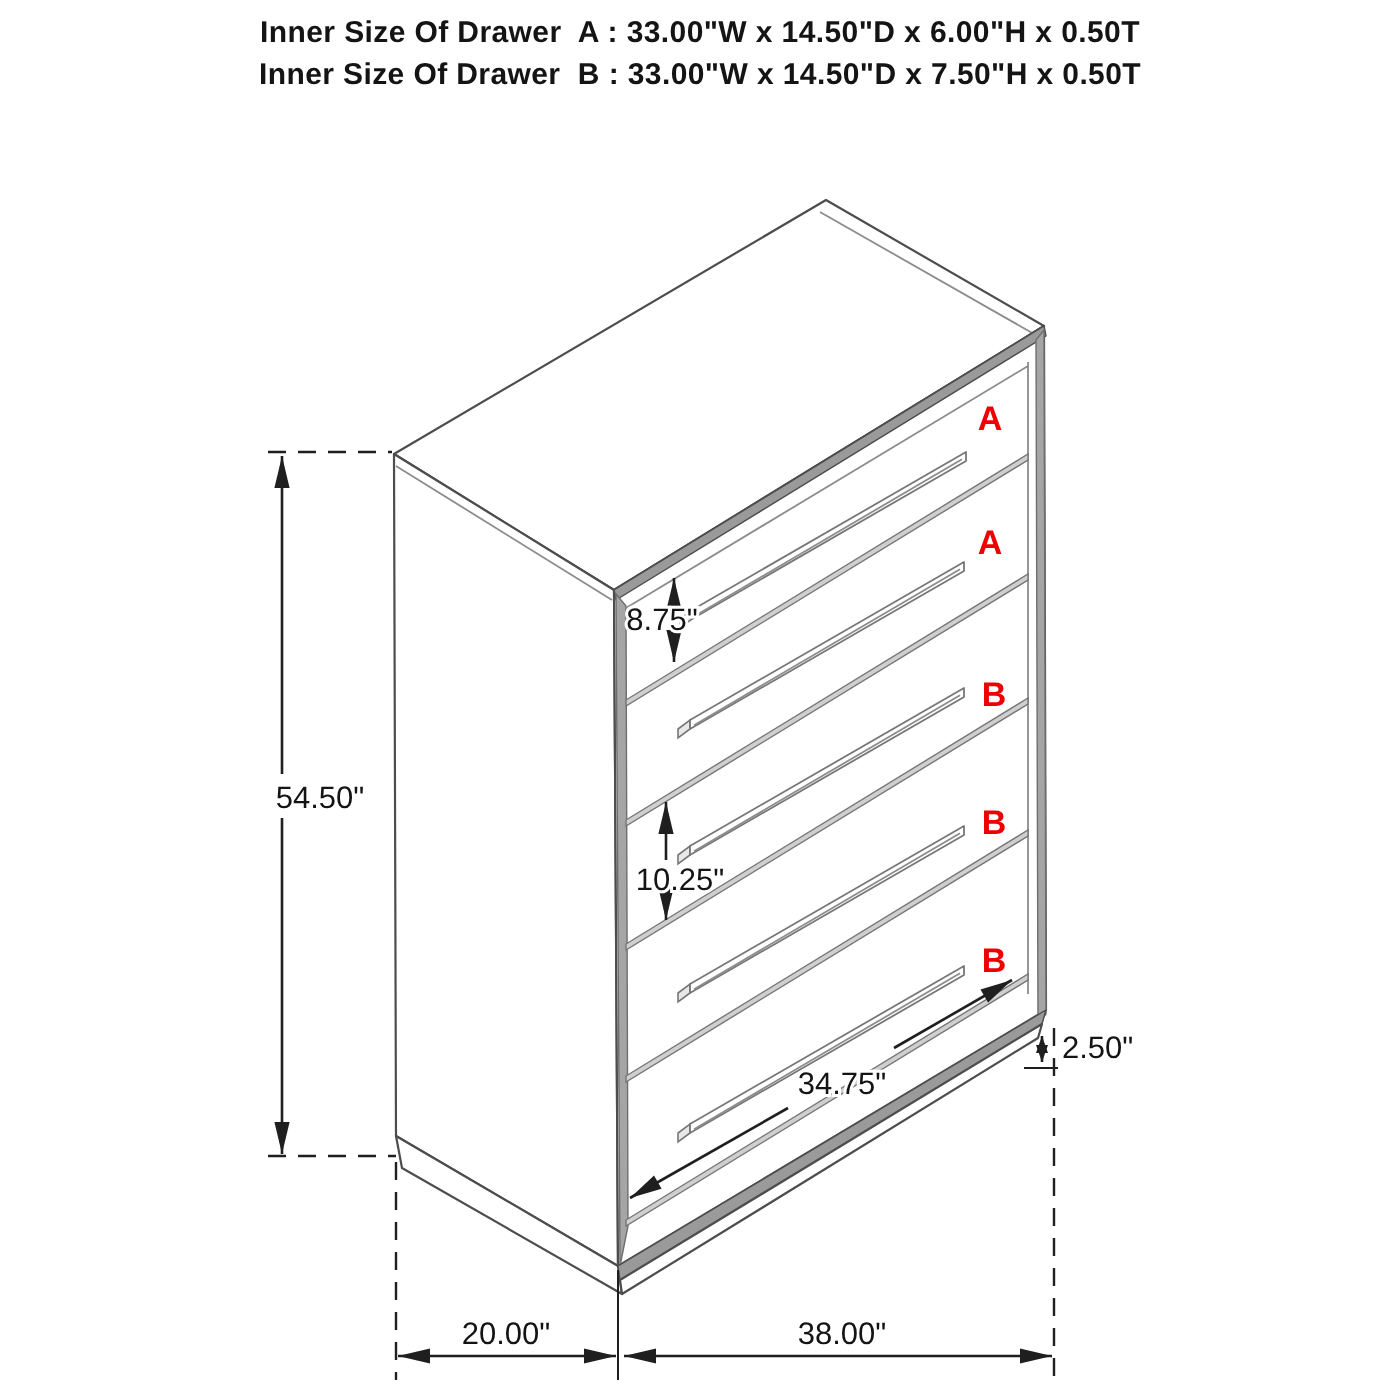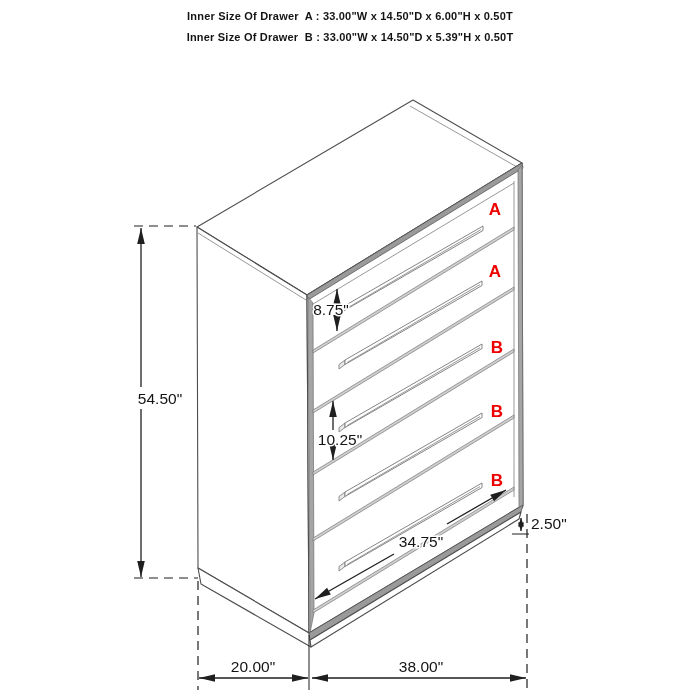--- a/index.html
+++ b/index.html
@@ -1,19 +1,19 @@
 <!DOCTYPE html>
 <html><head>
 <meta charset="utf-8">
 <style>
   html,body{margin:0;padding:0;background:#ffffff;}
   #stage{position:relative;width:700px;height:700px;background:#ffffff;overflow:hidden;
          font-family:"Liberation Sans",sans-serif;}
   #titleblock{position:absolute;top:6px;left:0;width:700px;text-align:center;
-              font-weight:bold;font-size:11px;line-height:21px;color:#141414;
+              font-weight:bold;font-size:15px;line-height:21px;color:#141414;
               letter-spacing:0.2px;}
   #titleblock div{white-space:pre;}
   svg{position:absolute;left:0;top:0;}
   .edge{fill:#ffffff;stroke:#4d4d4d;stroke-width:1.1;stroke-linejoin:round;}
   .thin{stroke:#8c8c8c;stroke-width:0.9;fill:none;}
   .shade{fill:#9a9a9a;stroke:#4d4d4d;stroke-width:0.7;stroke-linejoin:round;}
   .strip{fill:#a5a5a5;stroke:#6e6e6e;stroke-width:0.7;}
   .sep{fill:#cfcfcf;stroke:#777777;stroke-width:0.7;}
   .handle{fill:#ffffff;stroke:#777777;stroke-width:0.9;stroke-linejoin:round;}
   .handlecap{fill:#e8e8e8;stroke:#777777;stroke-width:0.8;}
@@ -24,21 +24,21 @@
   .dlabel{font-size:17px;font-weight:bold;}
   .ah{fill:#1f1f1f;}
 </style>
 </head>
 <body>
 
 <div id="stage">
 
   <div id="titleblock">
     <div>Inner Size Of Drawer  A : 33.00"W x 14.50"D x 6.00"H x 0.50T</div>
-    <div>Inner Size Of Drawer  B : 33.00"W x 14.50"D x 5.39"H x 0.50T</div>
+    <div>Inner Size Of Drawer  B : 33.00"W x 14.50"D x 7.50"H x 0.50T</div>
   </div>
 
   <svg width="700" height="700" viewBox="0 0 700 700">
     <defs>
       <marker id="ah" markerUnits="userSpaceOnUse" markerWidth="18" markerHeight="10" refX="17" refY="5" orient="auto-start-reverse">
         <path class="ah" d="M17,5 L1,1.2 L1,8.8 Z"></path>
       </marker>
       <marker id="ahs" markerUnits="userSpaceOnUse" markerWidth="10" markerHeight="8" refX="9" refY="4" orient="auto-start-reverse">
         <path class="ah" d="M9,4 L0.5,1 L0.5,7 Z"></path>
       </marker>

